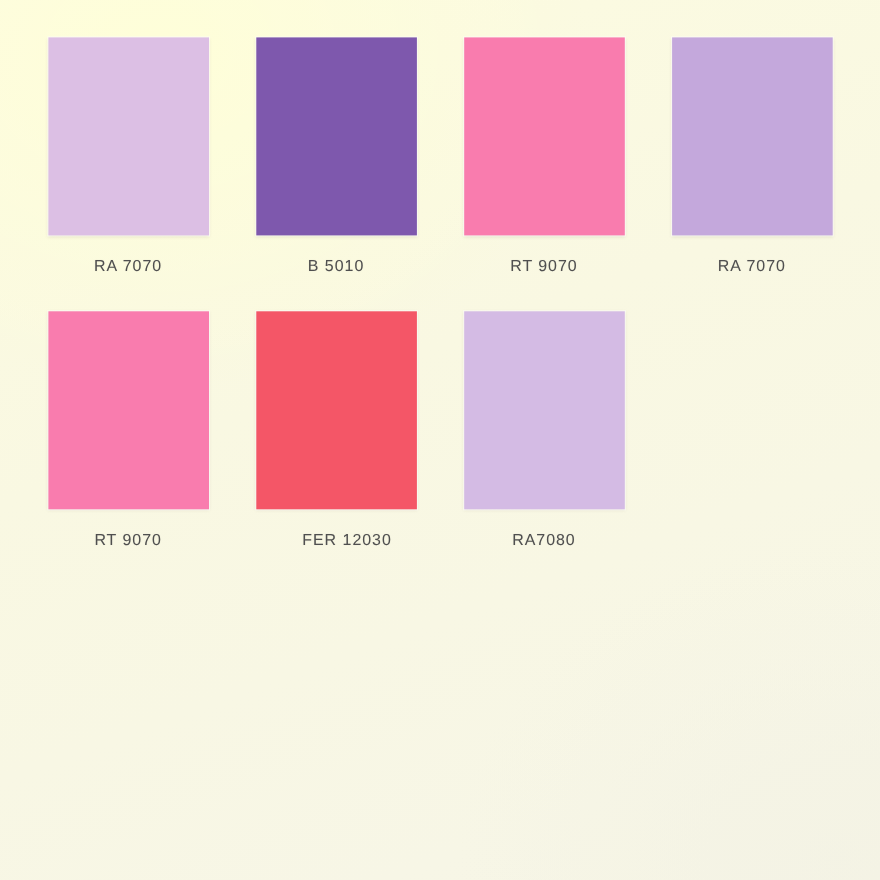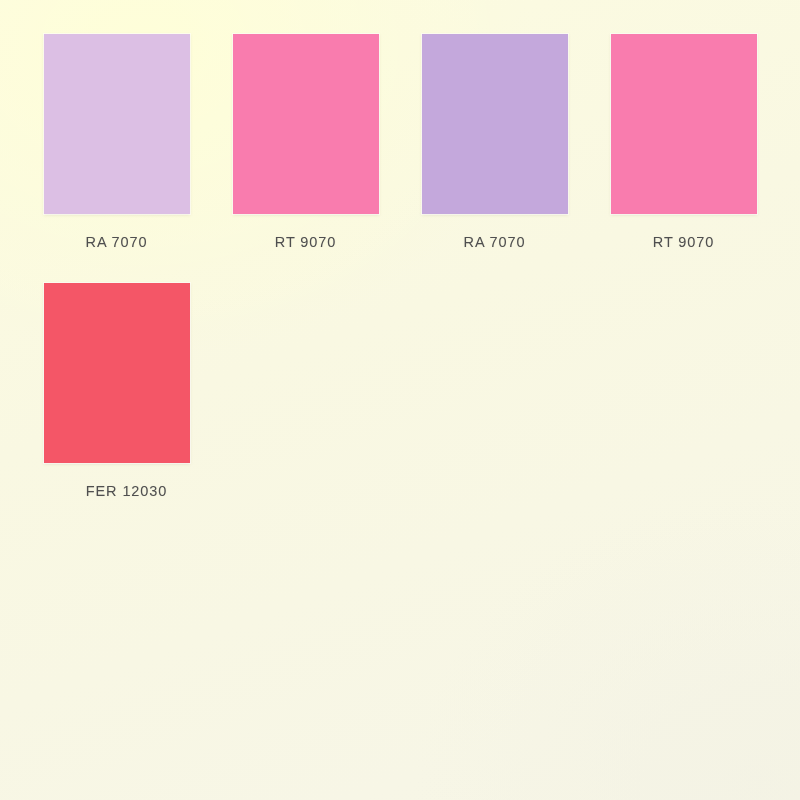--- a/index.html
+++ b/index.html
@@ -86,20 +86,24 @@
 
 <div id="page">
   <div class="grid">
 
     <div class="cell">
       <div class="swatch" style="background-color: rgb(220, 191, 228);"></div>
       <div class="swatch-label" style="color: rgb(79, 79, 79);">RA 7070</div>
     </div>
 
 
+    <div class="cell">
+      <div class="swatch" style="background-color: rgb(126, 88, 173);"></div>
+      <div class="swatch-label" style="color: rgb(79, 79, 79);">B 5010</div>
+    </div>
 
 
     <div class="cell">
       <div class="swatch" style="background-color: rgb(249, 124, 174);"></div>
       <div class="swatch-label" style="color: rgb(79, 79, 79);">RT 9070</div>
     </div>
 
     <div class="cell">
       <div class="swatch" style="background-color: rgb(196, 168, 220);"></div>
       <div class="swatch-label" style="color: rgb(79, 79, 79);">RA 7070</div>
@@ -111,15 +115,19 @@
       <div class="swatch-label" style="color: rgb(79, 79, 79);">RT 9070</div>
     </div>
 
     <div class="cell">
       <div class="swatch" style="background-color: rgb(244, 86, 103);"></div>
       <div class="swatch-label" style="color: rgb(79, 79, 79); padding-left: 20px;">FER 12030</div>
     </div>
 
 
 
+    <div class="cell">
+      <div class="swatch" style="background-color: rgb(212, 187, 228);"></div>
+      <div class="swatch-label" style="color: rgb(79, 79, 79);">RA7080</div>
+    </div>
 
   </div>
 </div>
 
 </body></html>

